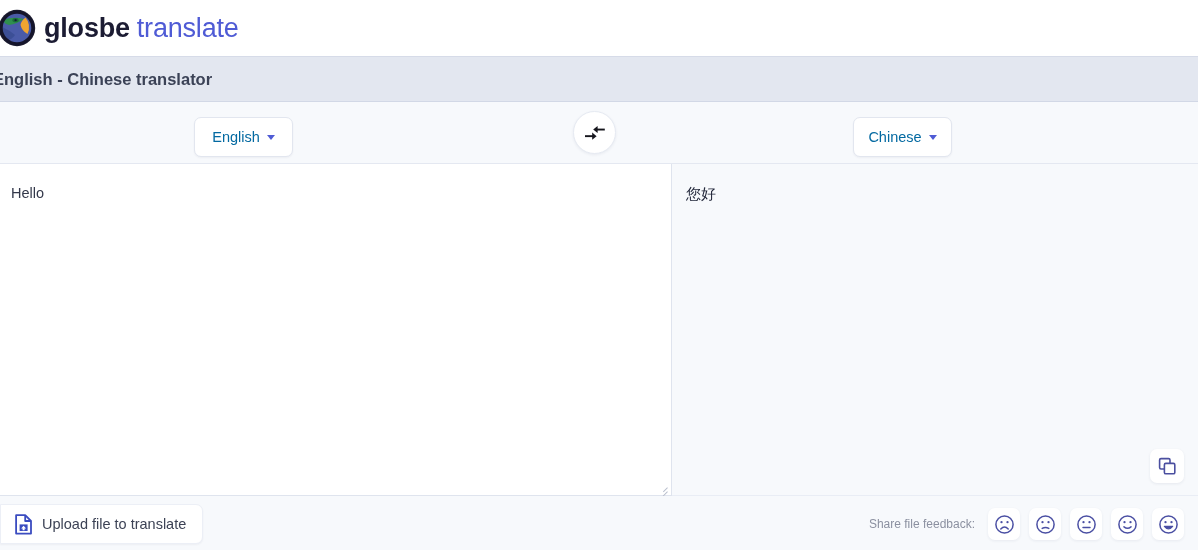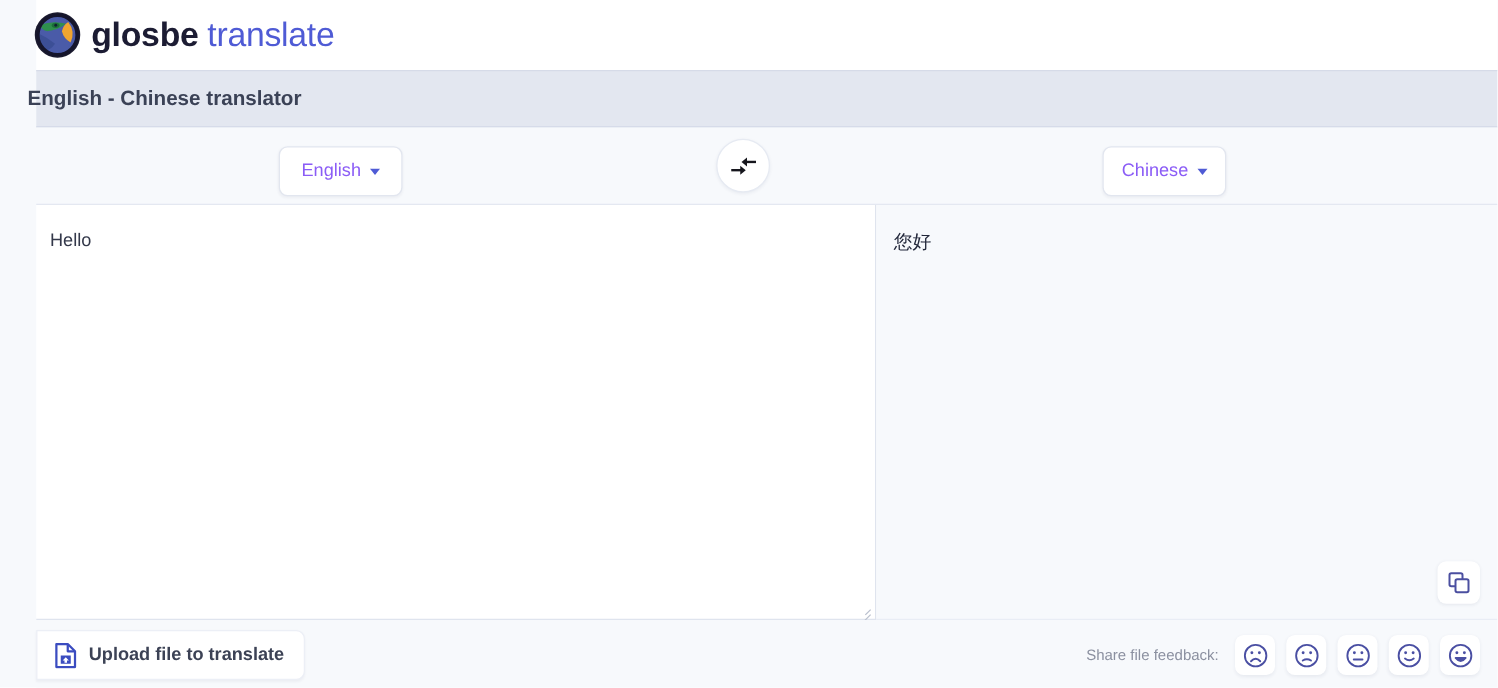--- a/index.html
+++ b/index.html
@@ -13,21 +13,20 @@
     background: #ffffff;
   }
 
   #app {
     position: relative;
     width: 1198px;
     height: 550px;
     display: flex;
     flex-direction: column;
     background: #f7f9fc;
-    padding-left: 29px;
   }
 
   
   .brand-bar {
     height: 56px;
     background: #ffffff;
     display: flex;
     align-items: center;
     padding-left: 2px;
     flex: 0 0 56px;
@@ -96,21 +95,21 @@
     border-radius: 7px;
     display: flex;
     align-items: center;
     justify-content: center;
     gap: 7px;
     cursor: pointer;
     box-shadow: 0 1px 2px rgba(30,40,80,0.05);
   }
   .lang-btn .lang-label {
     font-size: 14.5px;
-    color: #8b5cf6;
+    color: #0369a1;
   }
   .lang-btn.source { left: 194px; }
   .lang-btn.target { left: 853px; }
   .caret {
     width: 0; height: 0;
     border-left: 4.5px solid transparent;
     border-right: 4.5px solid transparent;
     border-top: 5.5px solid #4f5bd5;
     display: block;
   }
@@ -271,21 +270,20 @@
     align-items: center;
     gap: 9px;
     padding: 0 16px 0 13px;
     cursor: pointer;
     box-shadow: 0 1px 2px rgba(30,40,80,0.05);
   }
   .upload-btn .upload-label {
     font-size: 14.5px;
     color: #3c4255;
     white-space: nowrap;
-    font-weight: bold;
   }
 
   .feedback {
     position: absolute;
     right: 14px;
     top: 0;
     height: 56px;
     display: flex;
     align-items: center;
     gap: 9px;

